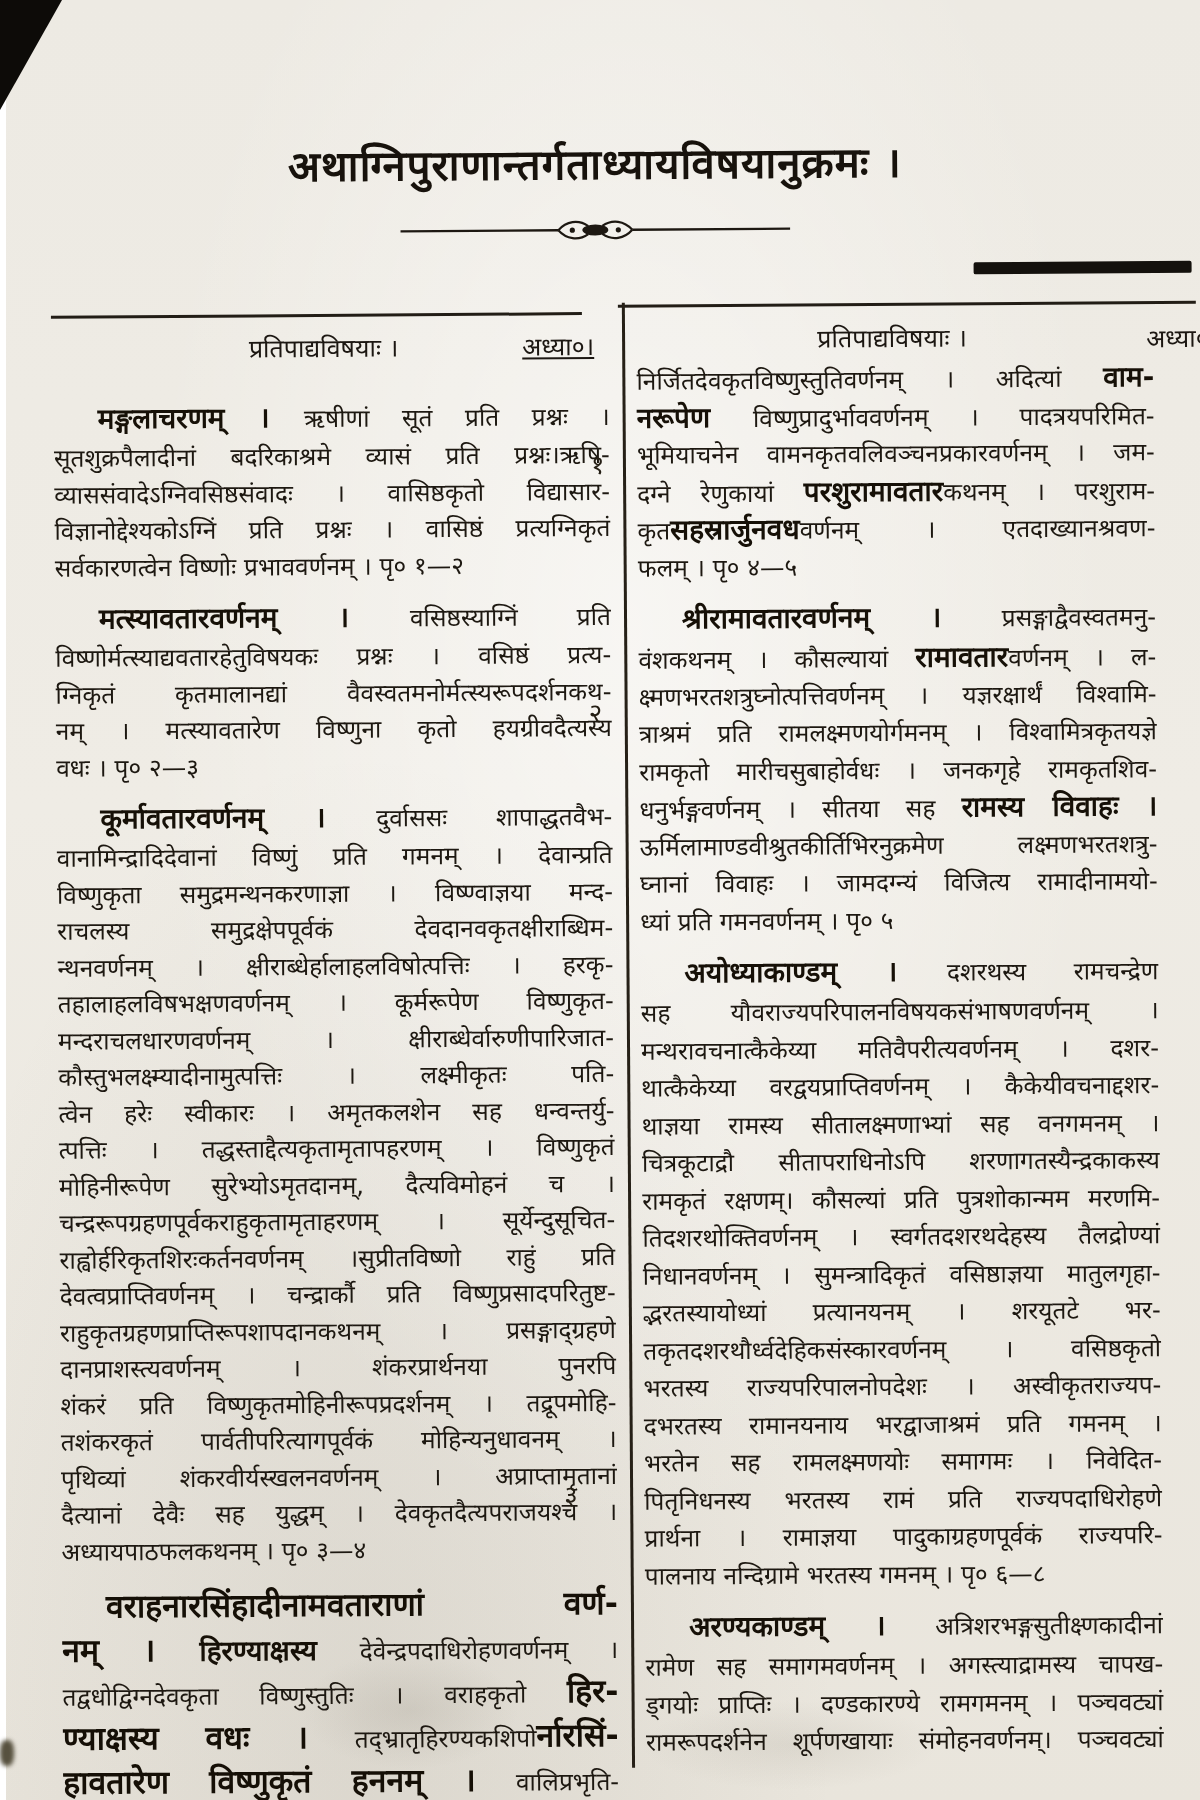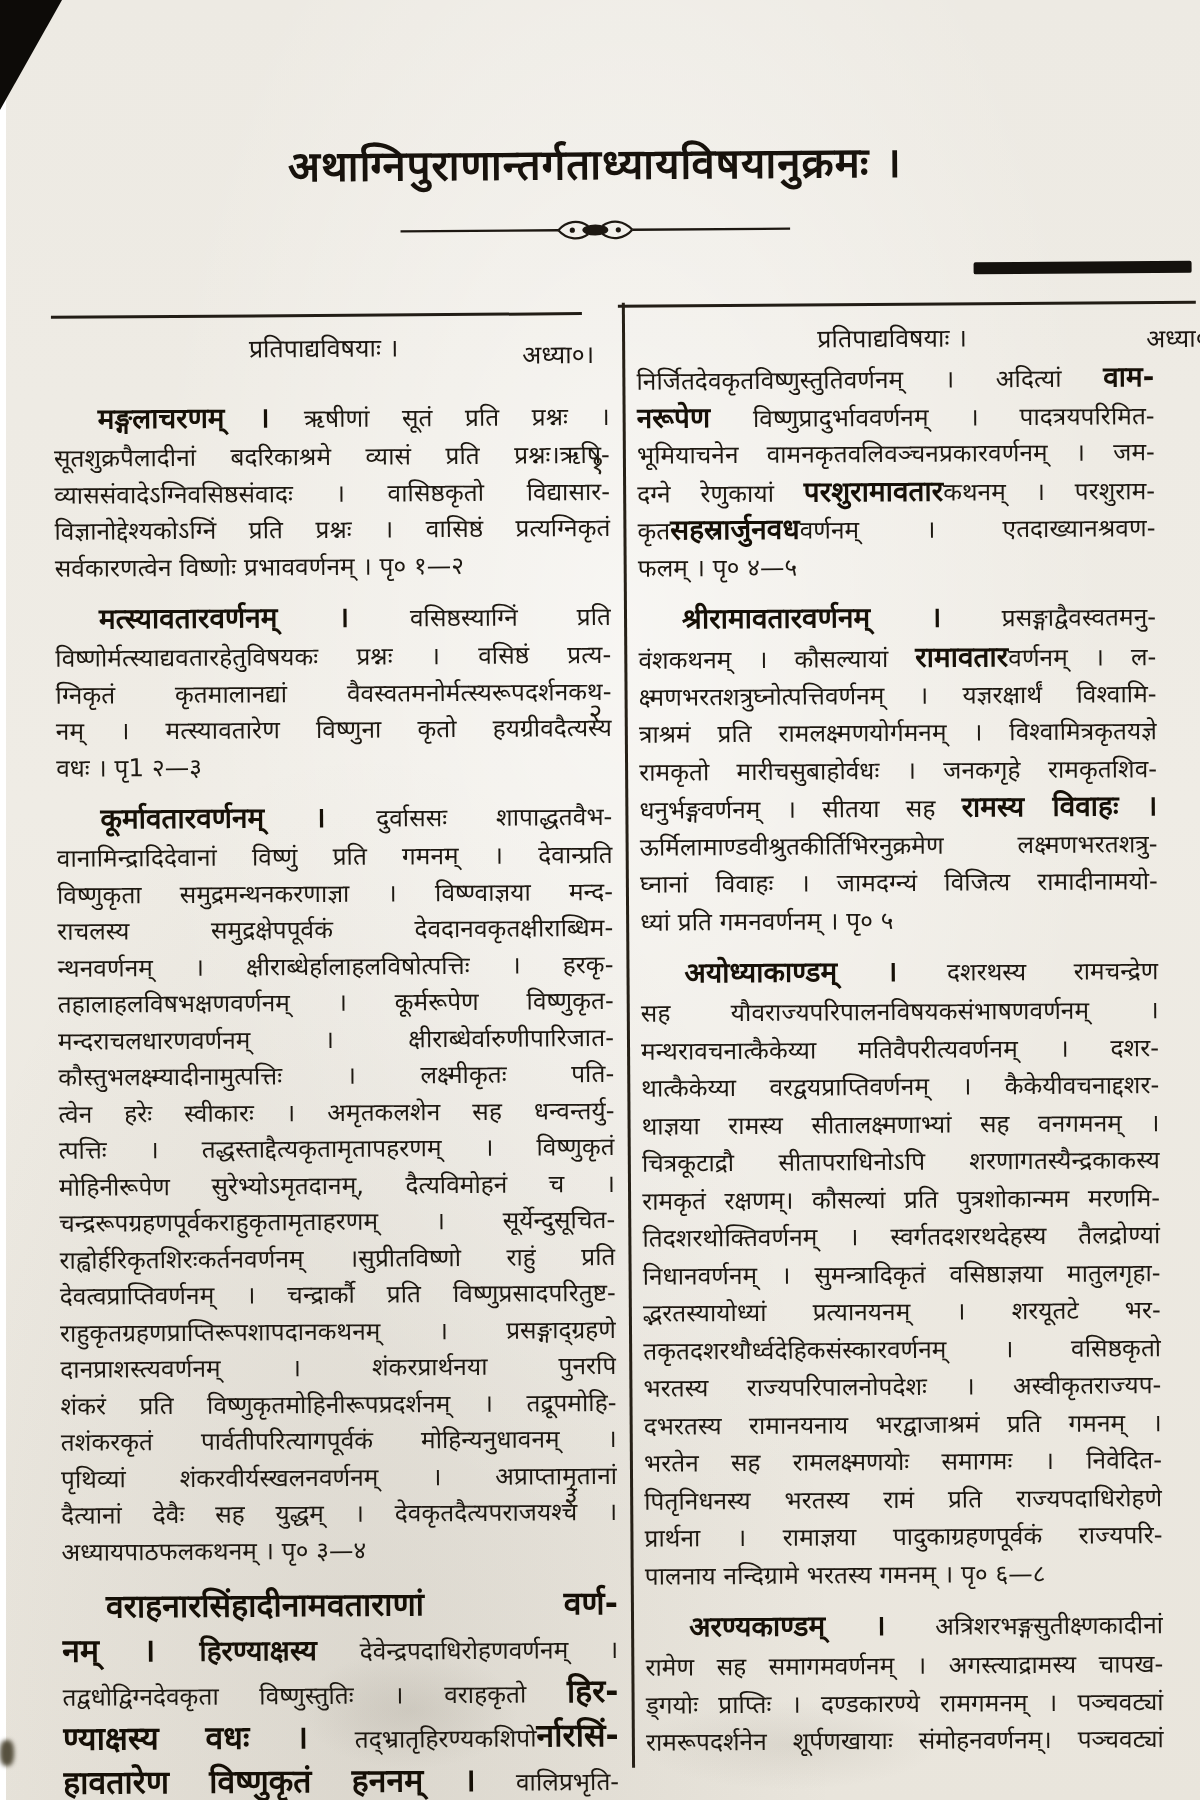--- a/index.html
+++ b/index.html
@@ -42,21 +42,21 @@
   .ornament{position:absolute;top:216px;left:405px;width:390px;height:26px;}
   .bar-topright{position:absolute;left:978px;top:265px;width:218px;height:12px;background:#14110d;border-radius:2px;}
   .rule{position:absolute;background:#221d16;height:3px;}
   .rule-left{left:55px;top:312px;width:531px;}
   .rule-right{left:622px;top:305px;width:578px;}
   .vrule{position:absolute;left:626px;top:303px;width:3px;height:1465px;background:#262017;}
   .col-header{position:absolute;font-size:25px;color:#1c1712;}
   .col-header .topics{display:block;text-align:center;}
   .hdr-left{left:57px;top:328px;width:541px;}
   .hdr-right{left:640px;top:322px;width:512px;}
-  .chapter-label{position:absolute;right:0;top:8px;}
+  .chapter-label{position:absolute;right:0;top:0;text-decoration:underline;}
   .chapter-label-right{position:absolute;left:1150px;top:324px;width:80px;font-size:25px;white-space:nowrap;}
   .col-lines{position:absolute;font-size:24.5px;color:#1d1811;}
   .col-left{left:57px;top:383px;width:556px;}
   .col-right{left:640px;top:362px;width:518px;}
   .tline{
     text-align:justify;text-align-last:justify;overflow:hidden;
     line-height:36.5px;height:36.5px;white-space:normal;
   }
   .col-right .tline{line-height:37.5px;height:37.5px;}
   .tline.pe{text-align-last:left;}
@@ -109,21 +109,21 @@
   <div class="col-lines col-left" id="col-left">
       <div class="tline hd ps"><span class="seg-h">मङ्गलाचरणम् । </span><span class="seg-n">ऋषीणां सूतं प्रति प्रश्नः ।</span></div>
       <div class="tline"><span class="seg-n">सूतशुक्रपैलादीनां बदरिकाश्रमे व्यासं प्रति प्रश्नः।ऋषि-</span></div>
       <div class="tline"><span class="seg-n">व्याससंवादेऽग्निवसिष्ठसंवादः । वासिष्ठकृतो विद्यासार-</span></div>
       <div class="tline"><span class="seg-n">विज्ञानोद्देश्यकोऽग्निं प्रति प्रश्नः । वासिष्ठं प्रत्यग्निकृतं</span></div>
       <div class="tline pe"><span class="seg-n">सर्वकारणत्वेन विष्णोः प्रभाववर्णनम् । पृ० १—२</span></div>
       <div class="tline hd ps"><span class="seg-h">मत्स्यावतारवर्णनम् । </span><span class="seg-n">वसिष्ठस्याग्निं प्रति</span></div>
       <div class="tline"><span class="seg-n">विष्णोर्मत्स्याद्यवतारहेतुविषयकः प्रश्नः । वसिष्ठं प्रत्य-</span></div>
       <div class="tline"><span class="seg-n">ग्निकृतं कृतमालानद्यां वैवस्वतमनोर्मत्स्यरूपदर्शनकथ-</span></div>
       <div class="tline"><span class="seg-n">नम् । मत्स्यावतारेण विष्णुना कृतो हयग्रीवदैत्यस्य</span></div>
-      <div class="tline pe"><span class="seg-n">वधः । पृ1 २—३</span></div>
+      <div class="tline pe"><span class="seg-n">वधः । पृ० २—३</span></div>
       <div class="tline hd ps"><span class="seg-h">कूर्मावतारवर्णनम् । </span><span class="seg-n">दुर्वाससः शापाद्धतवैभ-</span></div>
       <div class="tline"><span class="seg-n">वानामिन्द्रादिदेवानां विष्णुं प्रति गमनम् । देवान्प्रति</span></div>
       <div class="tline"><span class="seg-n">विष्णुकृता समुद्रमन्थनकरणाज्ञा । विष्ण्वाज्ञया मन्द-</span></div>
       <div class="tline"><span class="seg-n">राचलस्य समुद्रक्षेपपूर्वकं देवदानवकृतक्षीराब्धिम-</span></div>
       <div class="tline"><span class="seg-n">न्थनवर्णनम् । क्षीराब्धेर्हालाहलविषोत्पत्तिः । हरकृ-</span></div>
       <div class="tline"><span class="seg-n">तहालाहलविषभक्षणवर्णनम् । कूर्मरूपेण विष्णुकृत-</span></div>
       <div class="tline"><span class="seg-n">मन्दराचलधारणवर्णनम् । क्षीराब्धेर्वारुणीपारिजात-</span></div>
       <div class="tline"><span class="seg-n">कौस्तुभलक्ष्म्यादीनामुत्पत्तिः । लक्ष्मीकृतः पति-</span></div>
       <div class="tline"><span class="seg-n">त्वेन हरेः स्वीकारः । अमृतकलशेन सह धन्वन्तर्यु-</span></div>
       <div class="tline"><span class="seg-n">त्पत्तिः । तद्धस्ताद्दैत्यकृतामृतापहरणम् । विष्णुकृतं</span></div>

